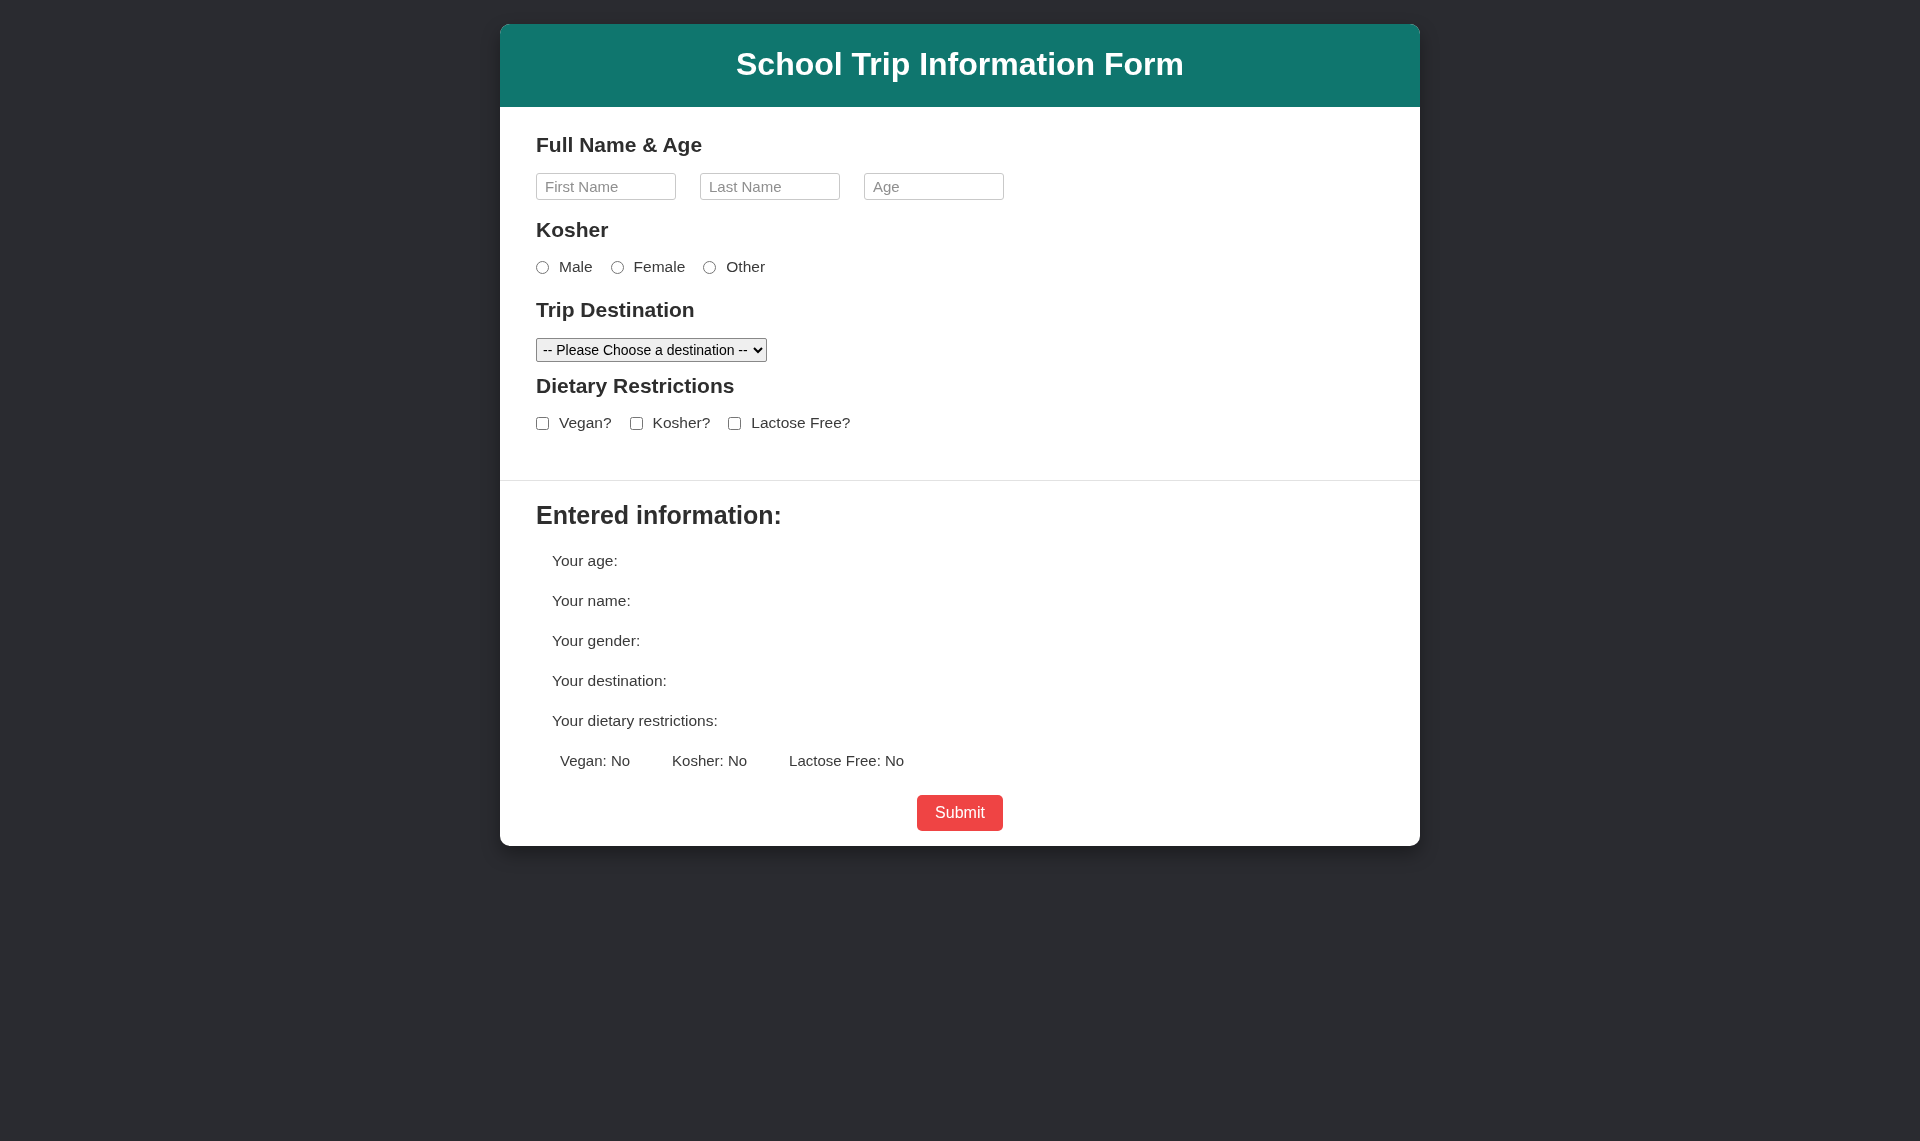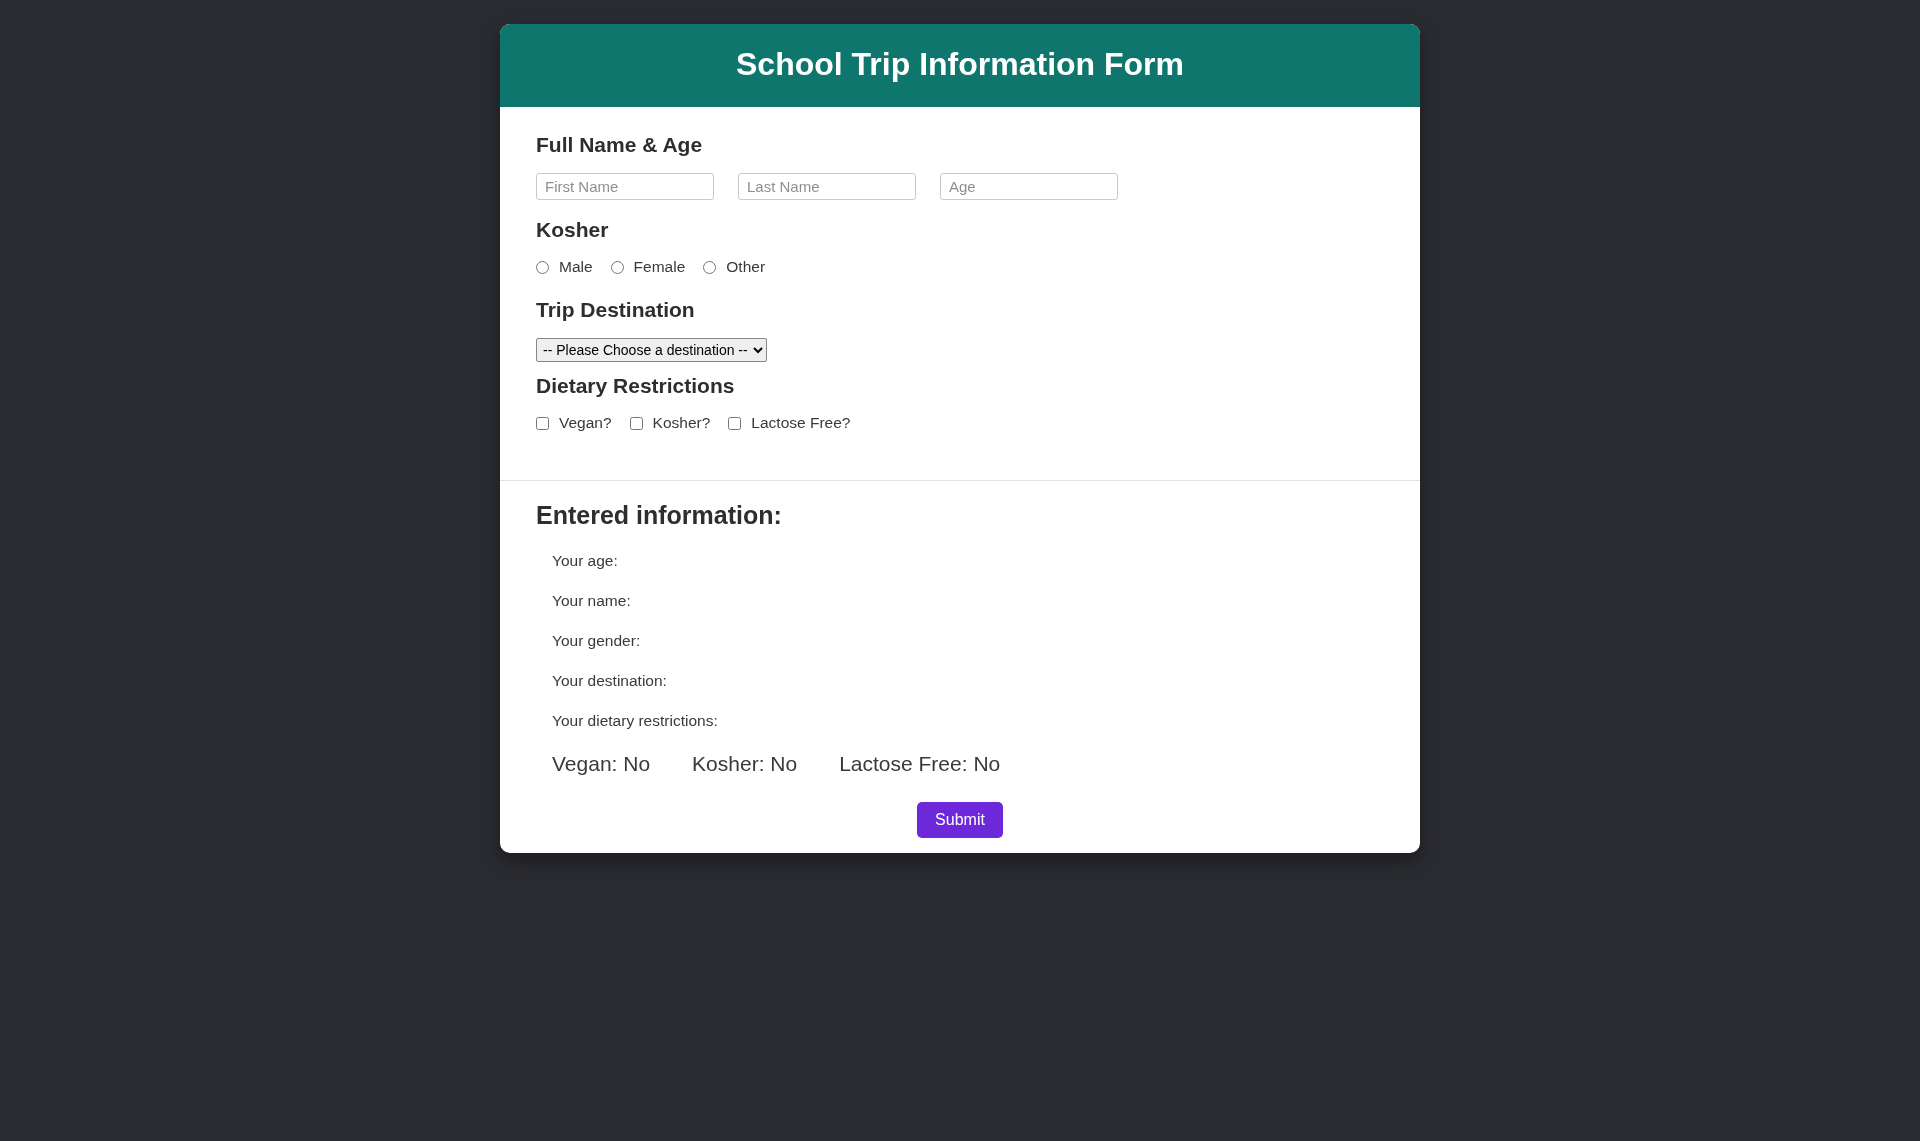--- a/index.html
+++ b/index.html
@@ -38,21 +38,21 @@
     margin-top: 4px;
     margin-bottom: 16px;
   }
   .row {
     display: flex;
     gap: 24px;
     flex-wrap: wrap;
     margin-bottom: 18px;
   }
   input[type=text] {
-    width: 178px;
+    width: 140px;
     padding: 4px 8px;
     font-size: 15px;
     border: 1px solid #c9c9c9;
     border-radius: 3px;
     color: #333;
   }
   input[type=text]::placeholder { color: #8f8f8f; }
   .inline-group { display: flex; gap: 18px; margin-bottom: 22px; margin-top: 11px; }
   .inline-item { display: flex; align-items: center; gap: 10px; font-size: 15.5px; color: #3a3a3a; }
   .inline-item input[type=radio],
@@ -79,30 +79,30 @@
     color: #2e2e2e;
     margin-bottom: 22px;
   }
   .summary .line {
     font-size: 15.5px;
     color: #3a3a3a;
     margin-left: 16px;
     margin-bottom: 22px;
   }
   .summary .diet-line {
-    font-size: 21px;
+    font-size: 15px;
     color: #3a3a3a;
-    margin-left: 16px;
+    margin-left: 24px;
     display: flex;
     gap: 42px;
     margin-bottom: 26px;
   }
   .submit-wrap { text-align: center; }
   .submit-btn {
-    background: #6d28d9;
+    background: #ef4444;
     color: #fff;
     border: none;
     font-size: 16px;
     padding: 9px 18px;
     border-radius: 5px;
     cursor: pointer;
   }
 </style>
 </head>
 <body>

